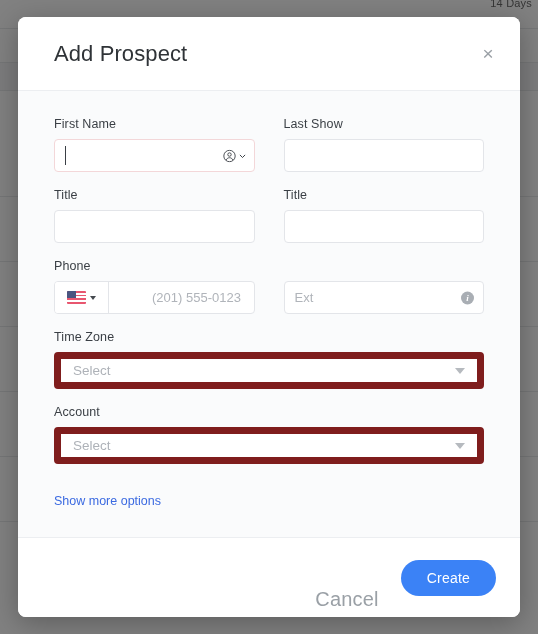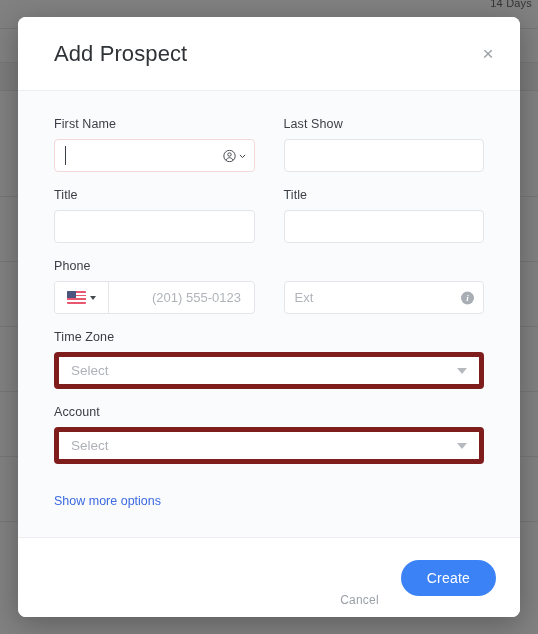--- a/index.html
+++ b/index.html
@@ -260,21 +260,21 @@
     font-style: italic;
     font-family: "Liberation Serif", serif;
     cursor: pointer;
   }
 
   
   .select-box {
     position: relative;
     width: 100%;
     height: 37px;
-    border: 5px solid #7f1d1d;
+    border: 7px solid #7f1d1d;
     border-radius: 4px;
     background: #ffffff;
     display: flex;
     align-items: center;
     padding: 0 12px;
     box-sizing: border-box;
     cursor: pointer;
   }
   .select-value {
     font-size: 13.5px;
@@ -307,21 +307,21 @@
     display: flex;
     align-items: center;
     justify-content: flex-end;
     gap: 18px;
     padding: 0 24px 0 36px;
     box-sizing: border-box;
   }
   .btn-cancel {
     background: none;
     border: none;
-    font-size: 12px;
+    font-size: 20px;
     color: #9aa0a6;
     cursor: pointer;
     padding: 6px 4px;
     letter-spacing: .2px;
     font-family: "Liberation Sans", sans-serif;
     margin-top: 44px;
   }
   .btn-create {
     background: #3b82f6;
     border: none;

